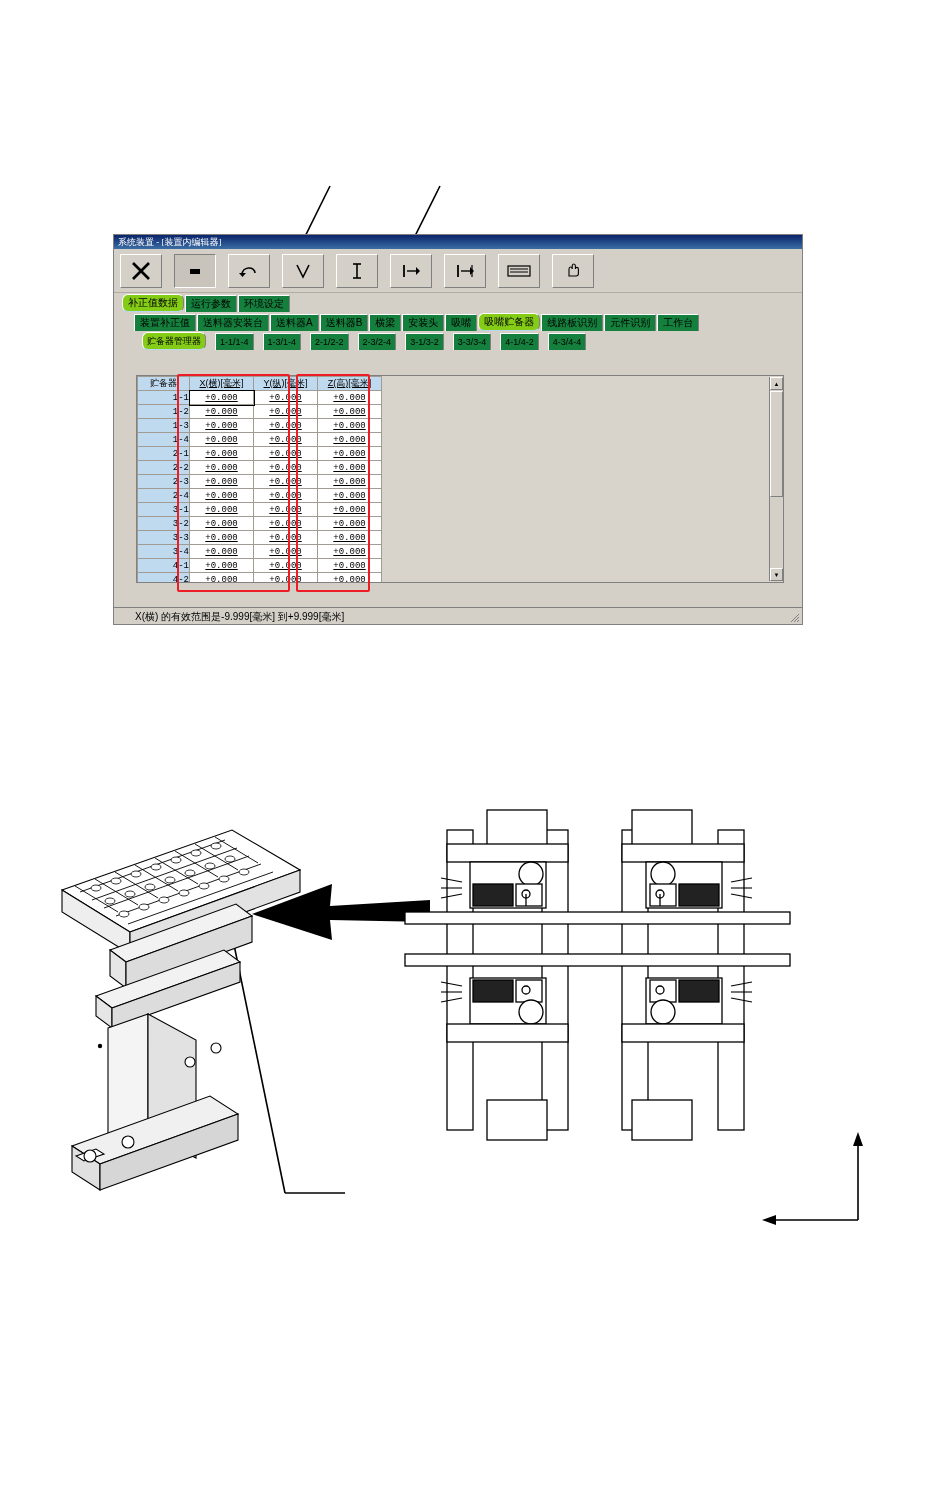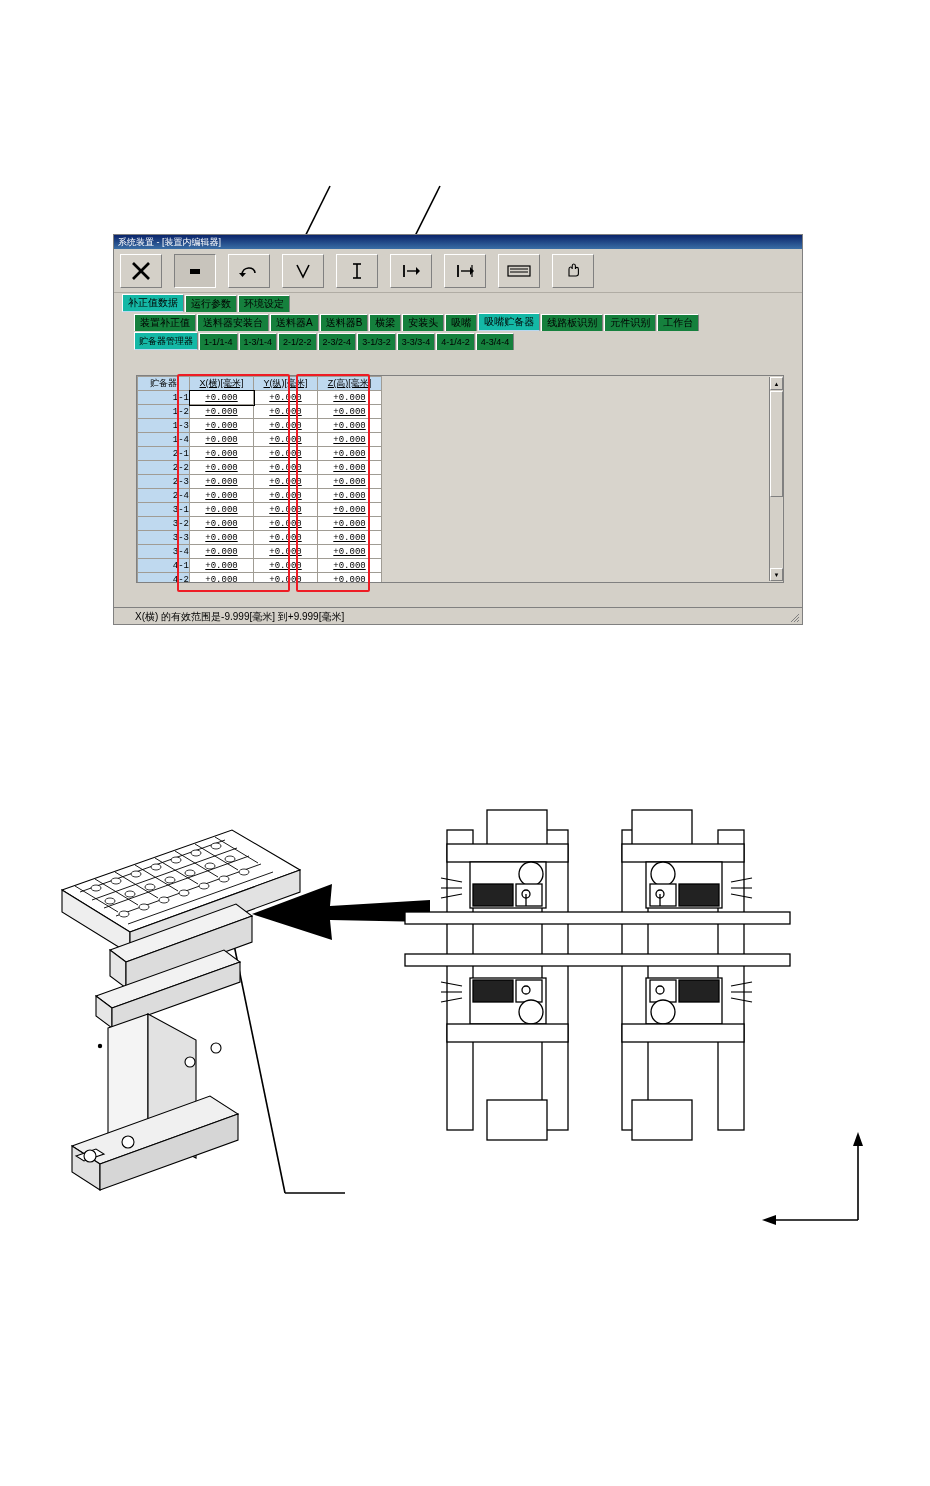--- a/index.html
+++ b/index.html
@@ -10,20 +10,21 @@
   }
   
   #app-window{
     position:absolute;left:113px;top:234px;width:690px;height:391px;
     background:#d4d0c8;border:1px solid #808080;box-sizing:border-box;
   }
   #titlebar{
     height:14px;background:linear-gradient(to bottom,#0a246a,#3a6ea5);
     color:#fff;font-size:9px;line-height:14px;padding-left:4px;
     letter-spacing:0px;
+    font-family:Liberation Serif, serif;
   }
   #toolbar{
     height:44px;background:#d4d0c8;border-bottom:1px solid #b0aca4;
     display:flex;align-items:center;padding:3px 6px;box-sizing:border-box;gap:12px;
   }
   .tbtn{
     width:42px;height:34px;background:#d4d0c8;
     border-top:1px solid #ffffff;border-left:1px solid #ffffff;
     border-right:1px solid #808080;border-bottom:1px solid #808080;
     display:flex;align-items:center;justify-content:center;
@@ -37,24 +38,24 @@
   .tbtn svg{display:block;}
   
   .tabrow{display:flex;align-items:flex-end;padding-left:8px;height:19px;
           background:#d4d0c8;}
   .tab{
     font-size:10px;line-height:16px;height:17px;padding:0 5px;
     background:#15803d;border-top:1px solid #ffffff;border-left:1px solid #ffffff;
     border-right:1px solid #808080;margin-right:1px;box-sizing:border-box;
     color:#000;white-space:nowrap;
   }
-  .tab.sel{background:#14b8a6;height:18px;border-bottom:1px solid #b8d8f0;}
+  .tab.sel{background:#84cc16;height:18px;border-bottom:1px solid #b8d8f0;border-radius:6px;}
   .tabrow2{padding-left:20px;}
   .tabrow3{padding-left:20px;}
-  .tab.small{font-size:9px;padding:0 4px;}
+  .tab.small{font-size:9px;padding:0 4px;margin-left:8px;}
   
   #grid-wrap{
     position:absolute;left:22px;top:140px;width:648px;height:208px;
     background:#d8d4cc;border:1px solid #808080;box-sizing:border-box;
     display:flex;overflow:hidden;
   }
   table.grid{border-collapse:collapse;font-size:9px;}
   table.grid th,table.grid td{
     border:1px solid #a09c94;padding:0;height:14px;box-sizing:border-box;
     font-weight:normal;font-family:"Liberation Mono","DejaVu Sans Mono",monospace;margin-top:24px;

